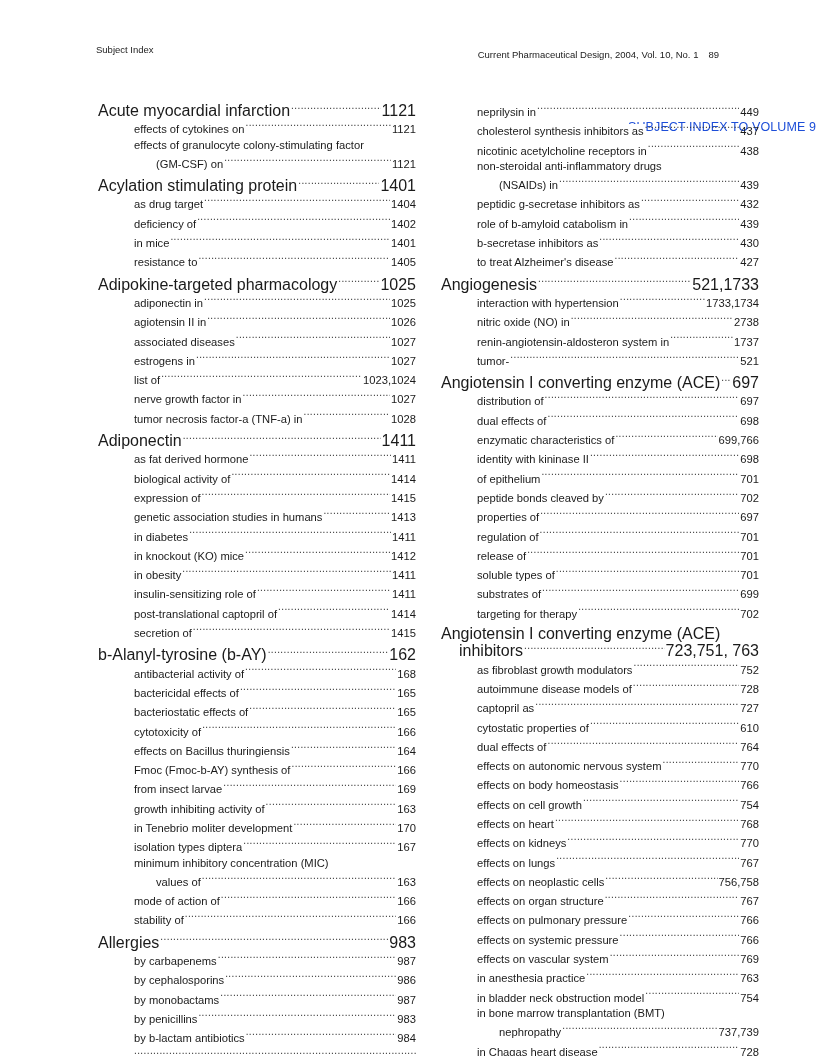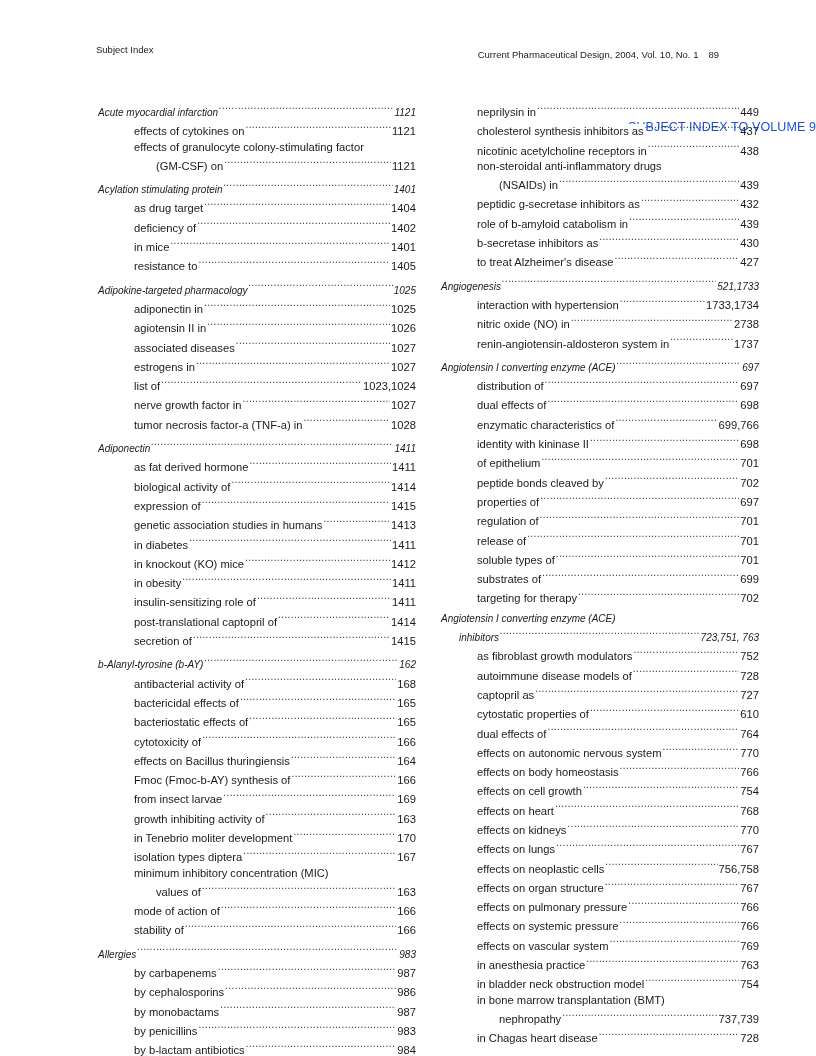--- a/index.html
+++ b/index.html
@@ -11,21 +11,21 @@
   .rh-right { position:absolute; right:0; top:5px; }
   .rh-right .pg { margin-left:10px; }
   .page-title { position:absolute; top:72px; left:0; width:816px; text-align:right;
                 font-size:12.5px; letter-spacing:0.1px; color:#1d4ed8;margin-top:48px; }
   .col { position:absolute; top:101px; width:318px; }
   #col-left { left:98px; }
   #col-right { left:441px; }
   .entry { margin-bottom:4px; }
   .line { position:relative; display:flex; align-items:baseline; font-size:11.2px;
           line-height:15.3px; white-space:nowrap; }
-  .line.main { font-size:10px;font-style:italic; }
+  .line.main { font-size:16px; }
   .line.sub { padding-left:36px; }
   .line.cont { padding-left:58px; }
   .line.main-cont { padding-left:18px;justify-content:space-between; }
   .line .txt { flex:0 0 auto; background:#fff; padding-right:1px; }
   .line .dots { flex:1 1 auto; overflow:hidden; height:15px; position:relative; }
   .line .dots::before { content:"..................................................................................................................................................................................."; position:absolute; left:0; bottom:3px; letter-spacing:0.4px; font-size:10px; color:#333; }
   .line .pg { flex:0 0 auto; padding-left:1px; }
 </style>
 </head>
 <body>
@@ -355,20 +355,25 @@
       <div class="line sub">
         <span class="txt">nitric oxide (NO) in</span>
         <span class="dots"></span>
         <span class="pg">2738</span>
       </div>
       <div class="line sub">
         <span class="txt">renin-angiotensin-aldosteron system in</span>
         <span class="dots"></span>
         <span class="pg">1737</span>
       </div>
+      <div class="line sub">
+        <span class="txt">tumor-</span>
+        <span class="dots"></span>
+        <span class="pg">521</span>
+      </div>
     </div>
     <div class="entry">
       <div class="line main">
         <span class="txt">Angiotensin I converting enzyme (ACE)</span>
         <span class="dots"></span>
         <span class="pg">697</span>
       </div>
       <div class="line sub">
         <span class="txt">distribution of</span>
         <span class="dots"></span>

